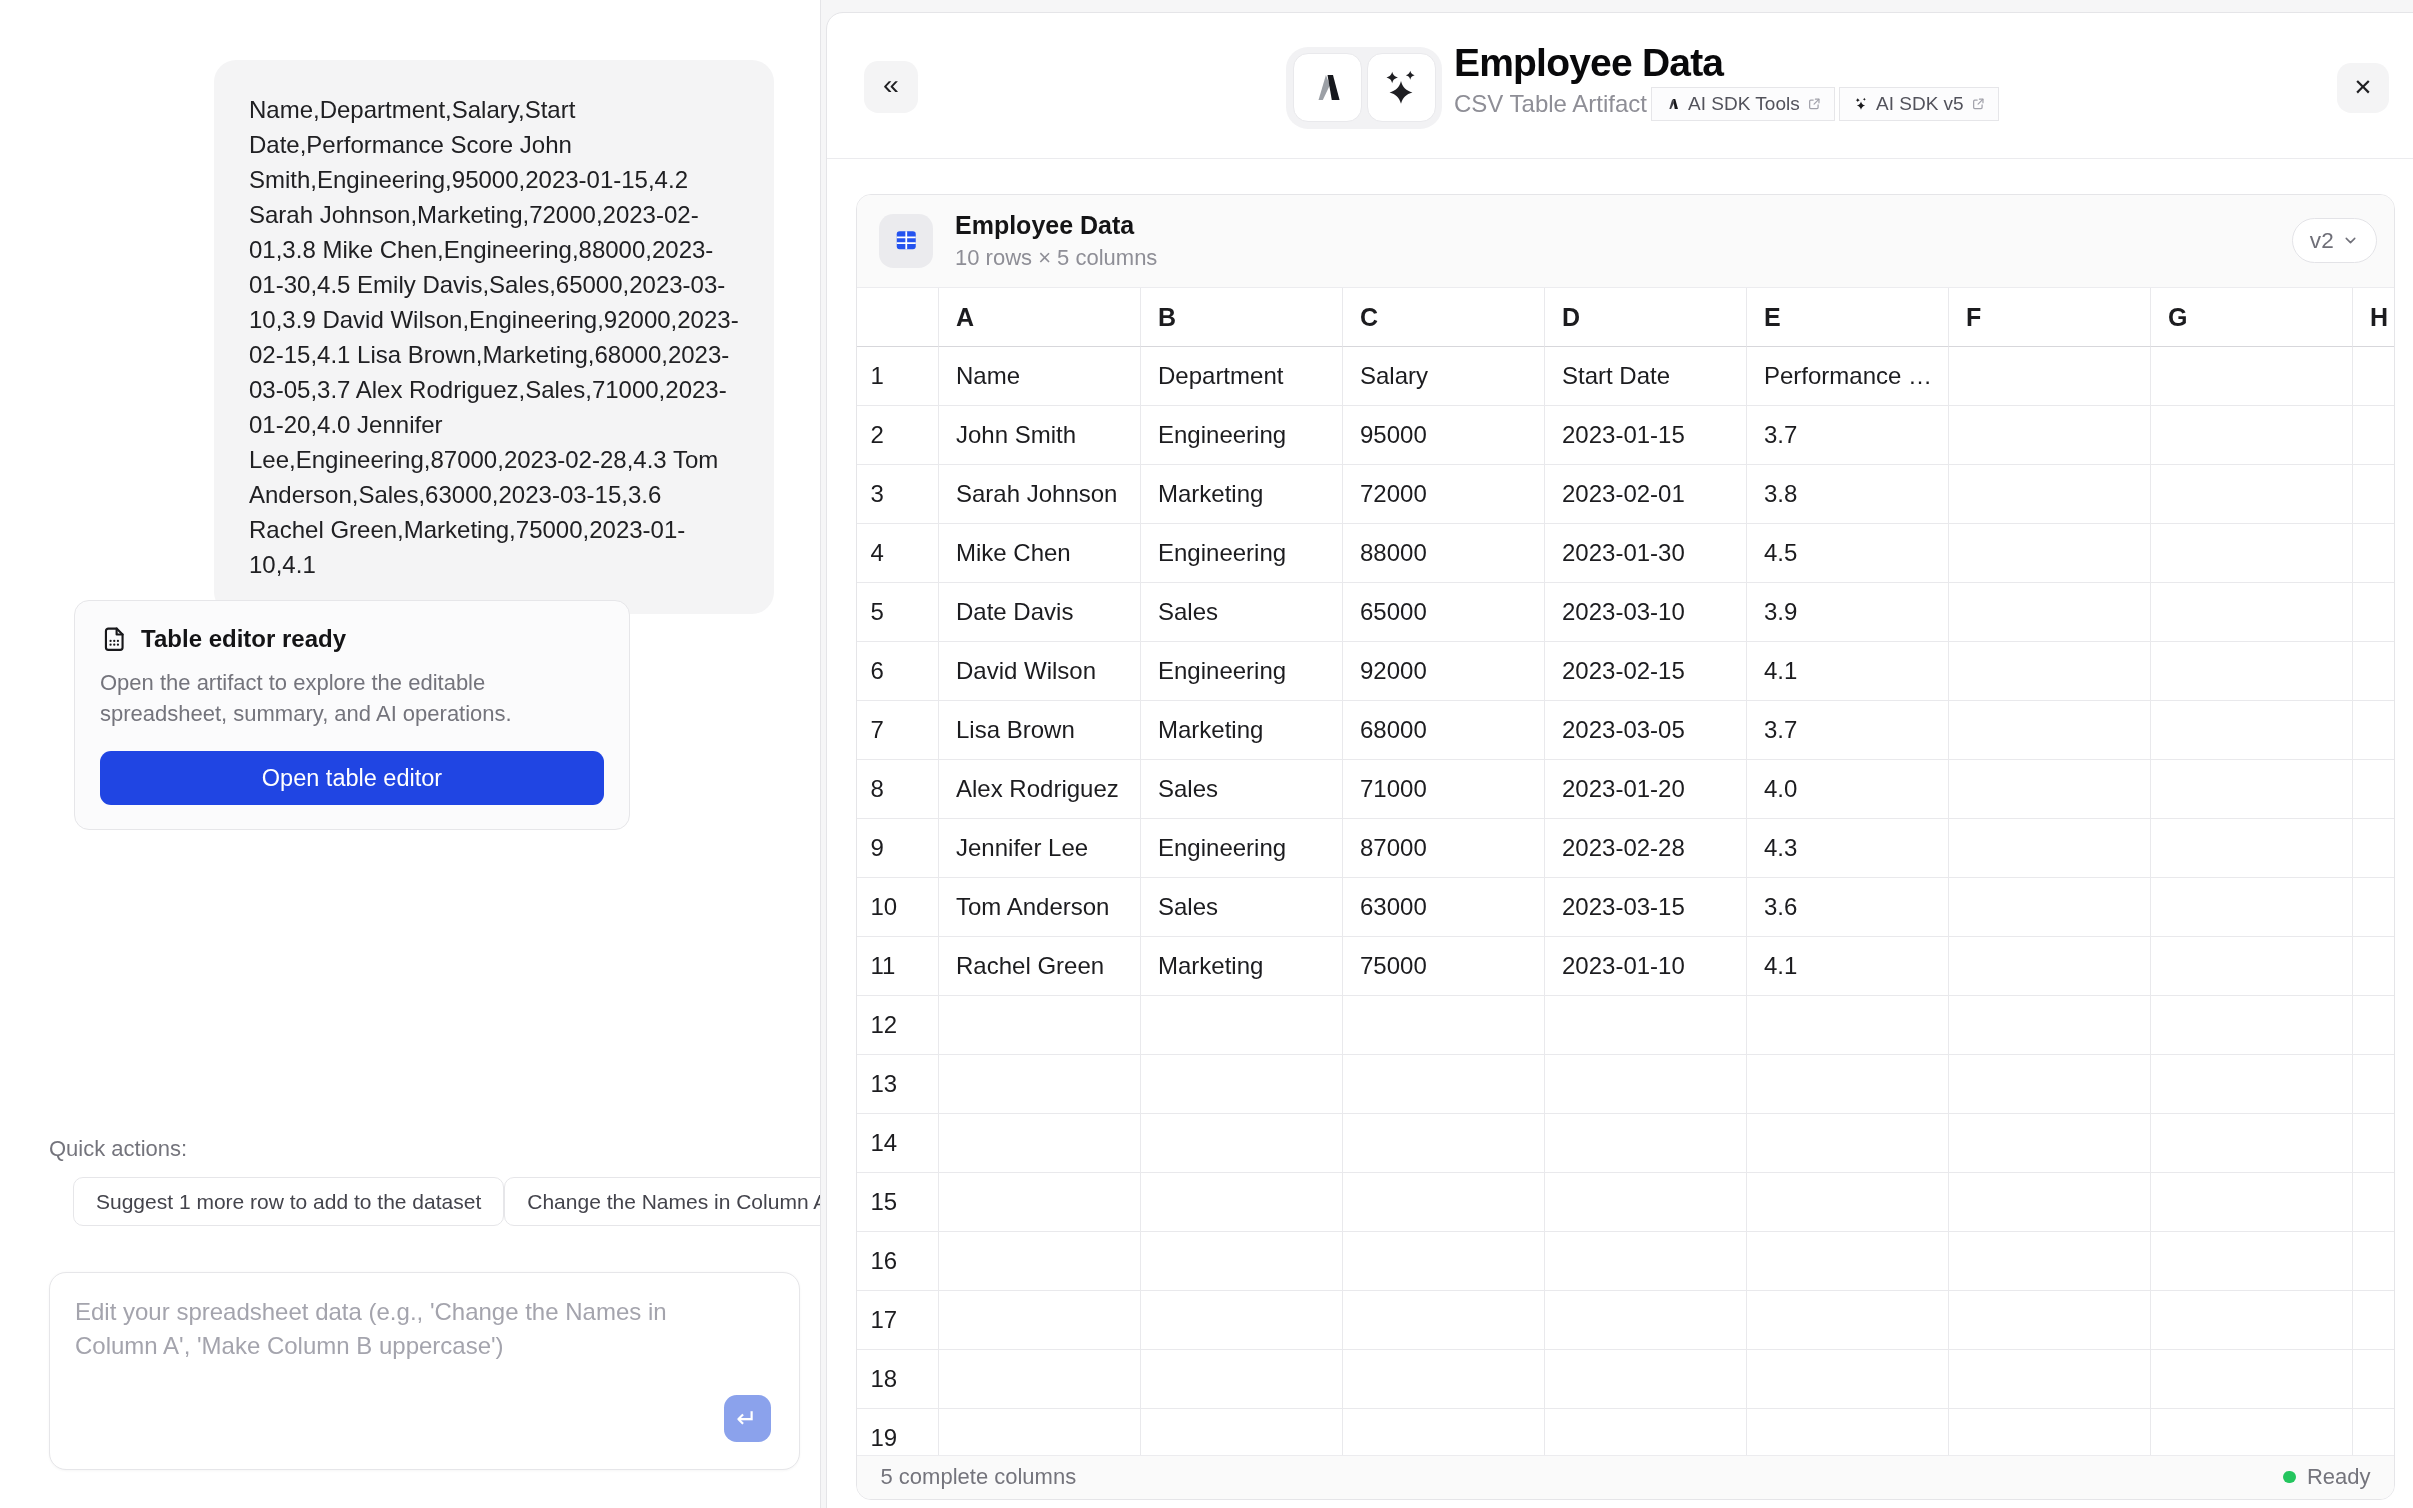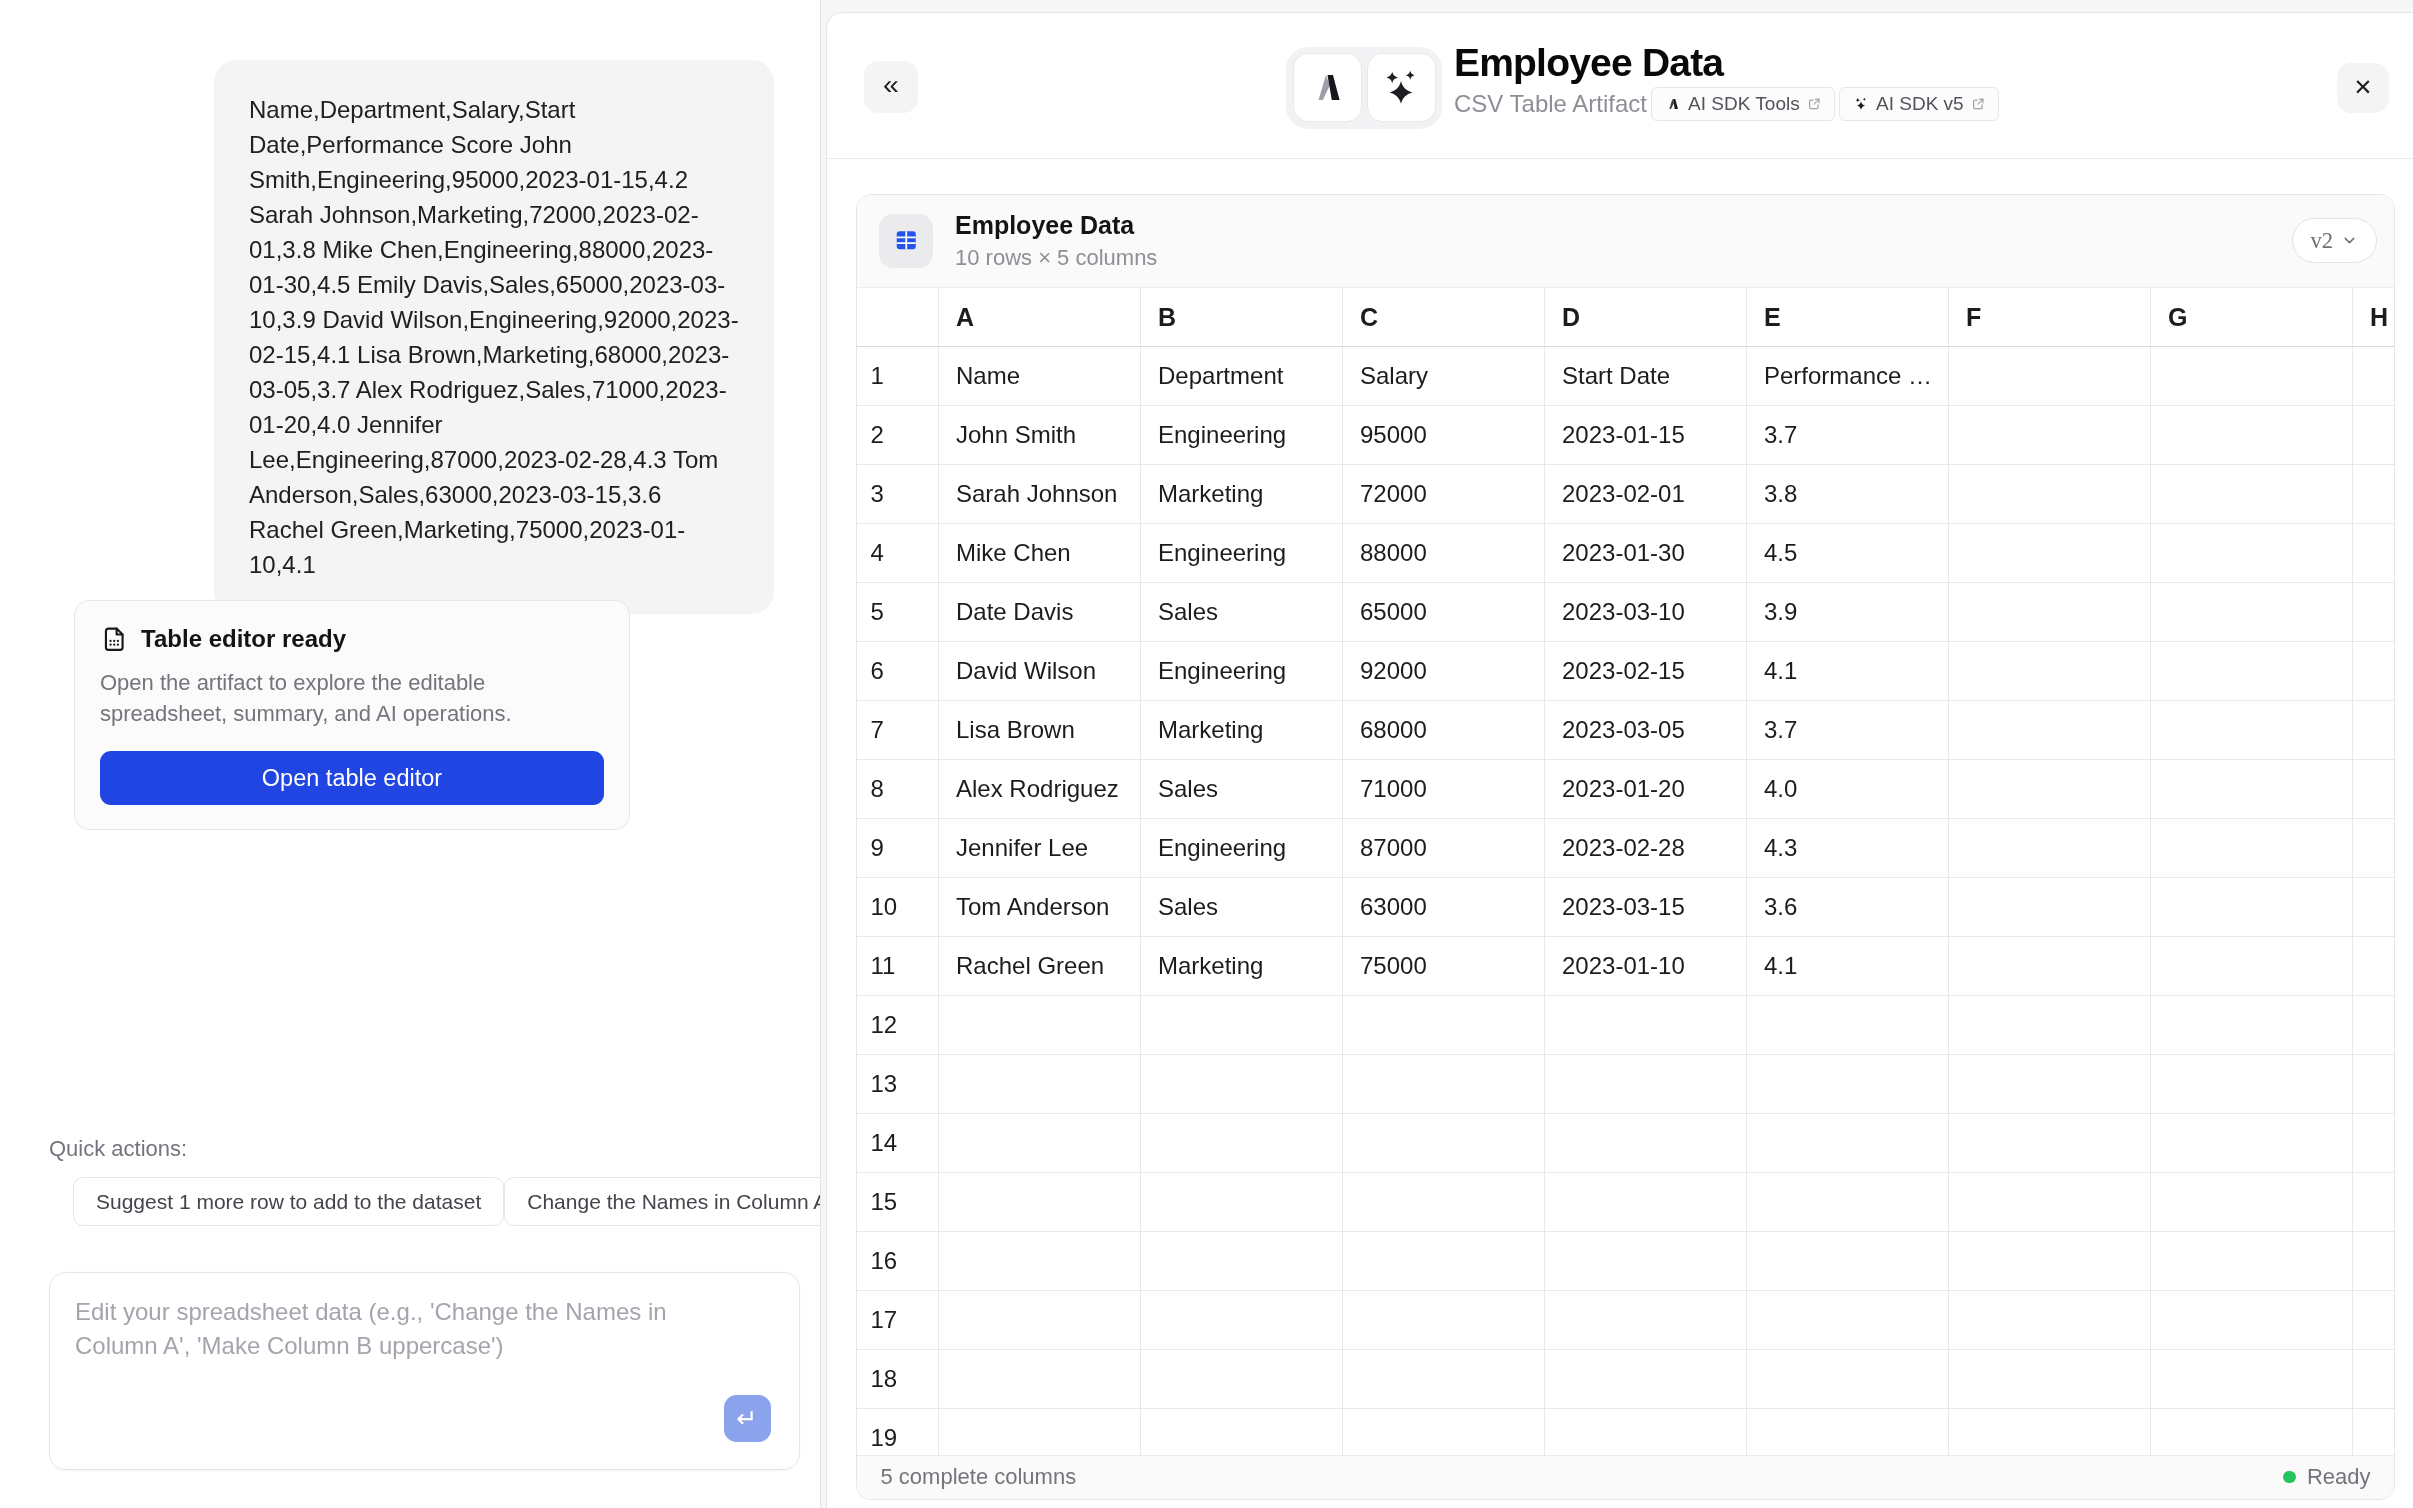--- a/index.html
+++ b/index.html
@@ -74,21 +74,21 @@
   .logo-tile {
     width:69px; height:69px; background:#fff; border:0.8px solid #e9e9ec; border-radius:15px;
     display:flex; align-items:center; justify-content:center;
   }
   .title-wrap { position:absolute; left:627px; top:28.5px; }
   .page-title { font-size:39px; font-weight:700; color:#09090b; letter-spacing:-0.8px; }
   .sub-row { margin-top:2px; display:flex; align-items:center; gap:4px; }
   .page-subtitle { font-size:24px; color:#8e8e96; }
   .badge {
     height:34px; display:flex; align-items:center; gap:7.5px; padding:0 12.6px;
-    background:#fcfcfd; border:1.3px solid #e6e6e9; border-radius:6px;
+    background:#fcfcfd; border:1.3px solid #e6e6e9; border-radius:0;
     font-size:19px; font-weight:500; color:#52525b; cursor:pointer;
   }
   .header-divider { position:absolute; left:0; right:0; top:145px; height:1.3px; background:#ebebee; }
 
   .widget {
     position:absolute; left:29px; top:181px; width:1539px; height:1306px;
     border:1.3px solid #e5e5e8; border-radius:15px; background:#fff;
     display:flex; flex-direction:column; overflow:hidden;
   }
   .widget-header {
@@ -98,21 +98,21 @@
   .wh-tile { width:54px; height:54px; background:#ebebee; border-radius:14.2px;
     display:flex; align-items:center; justify-content:center; }
   .wh-text { margin-left:22px; }
   .wh-title { font-size:25px; font-weight:700; color:#141416; }
   .wh-sub { margin-top:5px; font-size:22px; color:#8e8e96;text-align:right; }
   .spacer { flex:1; }
   .version-pill {
     margin-right:17px; width:85px; height:45px; background:#fff; cursor:pointer;
     border:1.3px solid #e3e3e7; border-radius:22.6px;
     display:flex; align-items:center; justify-content:center; gap:8.4px;
-    font-family:Liberation Serif, serif; font-size:22.6px; color:#6f6f78;
+    font-family:Liberation Sans, sans-serif; font-size:22.6px; color:#6f6f78;
   }
   .grid-scroll { flex:1; overflow:hidden; position:relative; }
   .grid { display:grid; grid-template-columns:82px repeat(8,202px); grid-auto-rows:59px; width:max-content; }
   .gcell {
     border-right:0.8px solid #e9e9ec; border-bottom:0.8px solid #e9e9ec;
     line-height:58px; padding-left:17px; font-size:24px; color:#1c1c1f;
     white-space:nowrap; overflow:hidden; text-overflow:ellipsis; background:#fff;
   }
   .gcell.letter { font-weight:700; font-size:25px; border-bottom:0.8px solid #d7d7db; }
   .gcell.rownum { padding-left:13.4px; }

